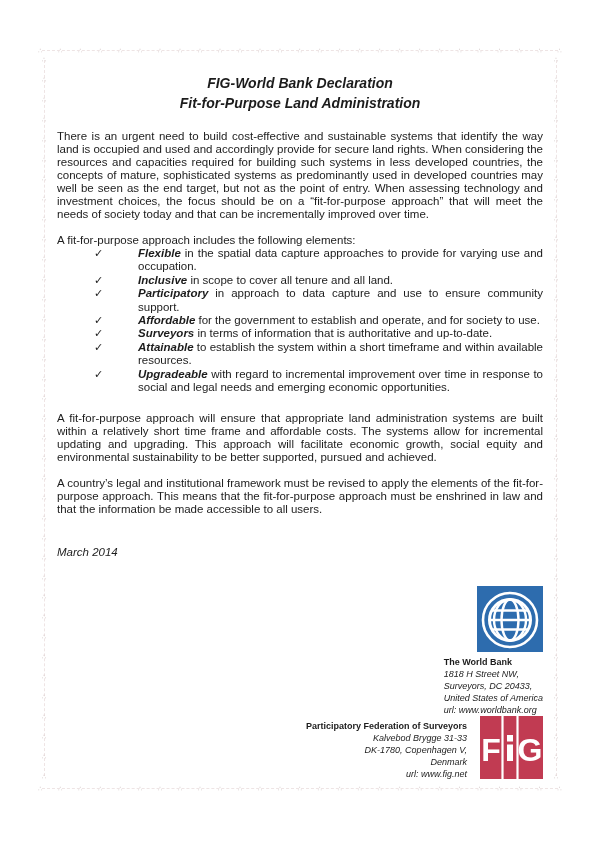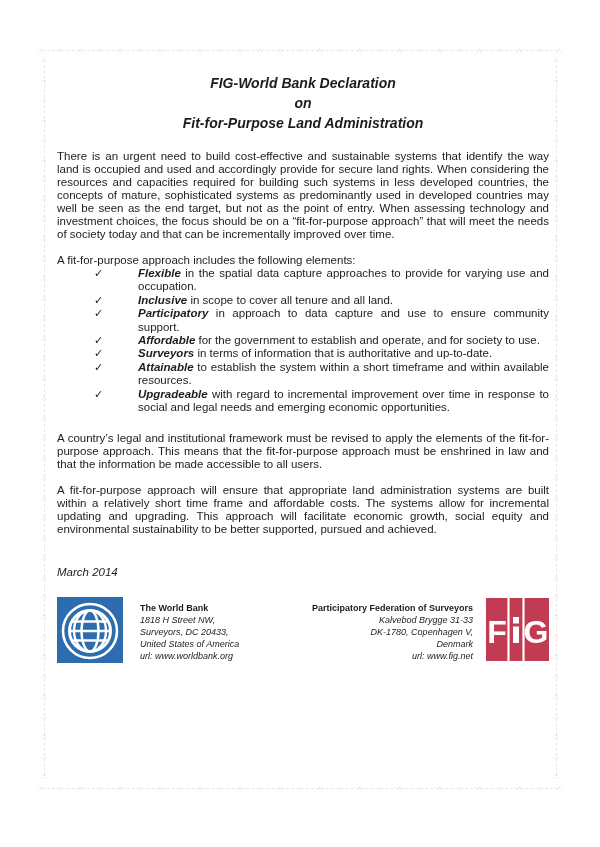--- a/index.html
+++ b/index.html
@@ -13,40 +13,40 @@
   .orn-row{left:38px;right:38px;height:12px;display:flex;justify-content:space-between;align-items:center;}
   .orn-row::before{content:"";position:absolute;left:4px;right:4px;top:50%;border-top:1px dashed #eee4e4;}
   .orn-row.top{top:44px;}
   .orn-row.bottom{top:782px;}
   .orn-col{top:56px;height:724px;width:12px;display:flex;flex-direction:column;justify-content:space-between;align-items:center;}
   .orn-col::before{content:"";position:absolute;top:4px;bottom:4px;left:50%;border-left:1px dashed #eee4e4;}
   .orn-col.left{left:38px;}
   .orn-col.right{right:38px;}
   .orn-row span,.orn-col span{position:relative;display:block;}
   
-  .content{position:absolute;left:57px;right:51px;top:60px;}
+  .content{position:absolute;left:57px;right:57px;top:60px;}
   .title{
     text-align:center;font-weight:bold;font-style:italic;
     font-size:14px;line-height:20px;margin-top:13px;
   }
   .para{
     text-align:justify;font-size:11.5px;line-height:13px;margin:0 0 13px 0;
   }
   .para.first{margin-top:17px;}
   .lead{margin-bottom:0;}
   ul.checks{list-style:none;margin:0 0 18px 0;padding:0;}
   ul.checks li{
     position:relative;padding-left:81px;text-align:justify;
     font-size:11.5px;line-height:13.4px;
   }
   ul.checks li .check{position:absolute;left:37px;top:0;font-size:11px;}
   ul.checks li .kw{font-weight:bold;font-style:italic;}
   .signature{font-style:italic;font-size:11.5px;line-height:15px;margin-top:29px;}
   
-  .footer{display:flex;align-items:center;margin-top:17px;}
+  .footer{display:flex;align-items:flex-end;margin-top:26px;flex-direction:column;}
   .wb-logo{width:66px;height:66px;display:block;}
   .wb-text{margin-left:17px;font-size:9px;line-height:12px;padding-top:4px;}
   .org-name{font-weight:bold;}
   .addr,.url-line{font-style:italic;}
   .fig-block{margin-left:auto;display:flex;align-items:flex-start;}
   .fig-text{text-align:right;font-size:9px;line-height:12px;padding-top:4px;}
   .fig-logo{width:63px;height:63px;display:block;margin-left:13px;}
 </style>
 </head>
 <body>
@@ -185,21 +185,20 @@
     <span>∴</span>
     <span>∴</span>
     <span>∴</span>
     <span>∴</span>
   </div>
 
 <div class="content">
 
   <div class="title">
     <div>FIG-World Bank Declaration</div>
-    <div>on</div>
     <div>Fit-for-Purpose Land Administration</div>
   </div>
 
   <p class="para first">There is an urgent need to build cost-effective and sustainable systems that identify the way land is occupied and used and accordingly provide for secure land rights. When considering the resources and capacities required for building such systems in less developed countries, the concepts of mature, sophisticated systems as predominantly used in developed countries may well be seen as the end target, but not as the point of entry. When assessing technology and investment choices, the focus should be on a “fit-for-purpose approach” that will meet the needs of society today and that can be incrementally improved over time.</p>
 
   <p class="para lead">A fit-for-purpose approach includes the following elements:</p>
 
   <ul class="checks">
     <li>
       <span class="check">✓</span><span class="kw">Flexible</span><span> in the spatial data capture approaches to provide for varying use and occupation.</span>
@@ -217,23 +216,23 @@
       <span class="check">✓</span><span class="kw">Surveyors</span><span> in terms of information that is authoritative and up-to-date.</span>
     </li>
     <li>
       <span class="check">✓</span><span class="kw">Attainable</span><span> to establish the system within a short timeframe and within available resources.</span>
     </li>
     <li>
       <span class="check">✓</span><span class="kw">Upgradeable</span><span> with regard to incremental improvement over time in response to social and legal needs and emerging economic opportunities.</span>
     </li>
   </ul>
 
+  <p class="para">A fit-for-purpose approach will ensure that appropriate land administration systems are built within a relatively short time frame and affordable costs. The systems allow for incremental updating and upgrading. This approach will facilitate economic growth, social equity and environmental sustainability to be better supported, pursued and achieved.</p>
+
   <p class="para">A country’s legal and institutional framework must be revised to apply the elements of the fit-for-purpose approach. This means that the fit-for-purpose approach must be enshrined in law and that the information be made accessible to all users.</p>
-
-  <p class="para">A fit-for-purpose approach will ensure that appropriate land administration systems are built within a relatively short time frame and affordable costs. The systems allow for incremental updating and upgrading. This approach will facilitate economic growth, social equity and environmental sustainability to be better supported, pursued and achieved.</p>
 
   <div class="signature">
     <div>March 2014</div>
   </div>
 
   <div class="footer">
 
     <svg class="wb-logo" viewBox="0 0 66 66">
       <rect width="66" height="66" fill="#2D6CAE"></rect>
       <g stroke="#ffffff" fill="none">

